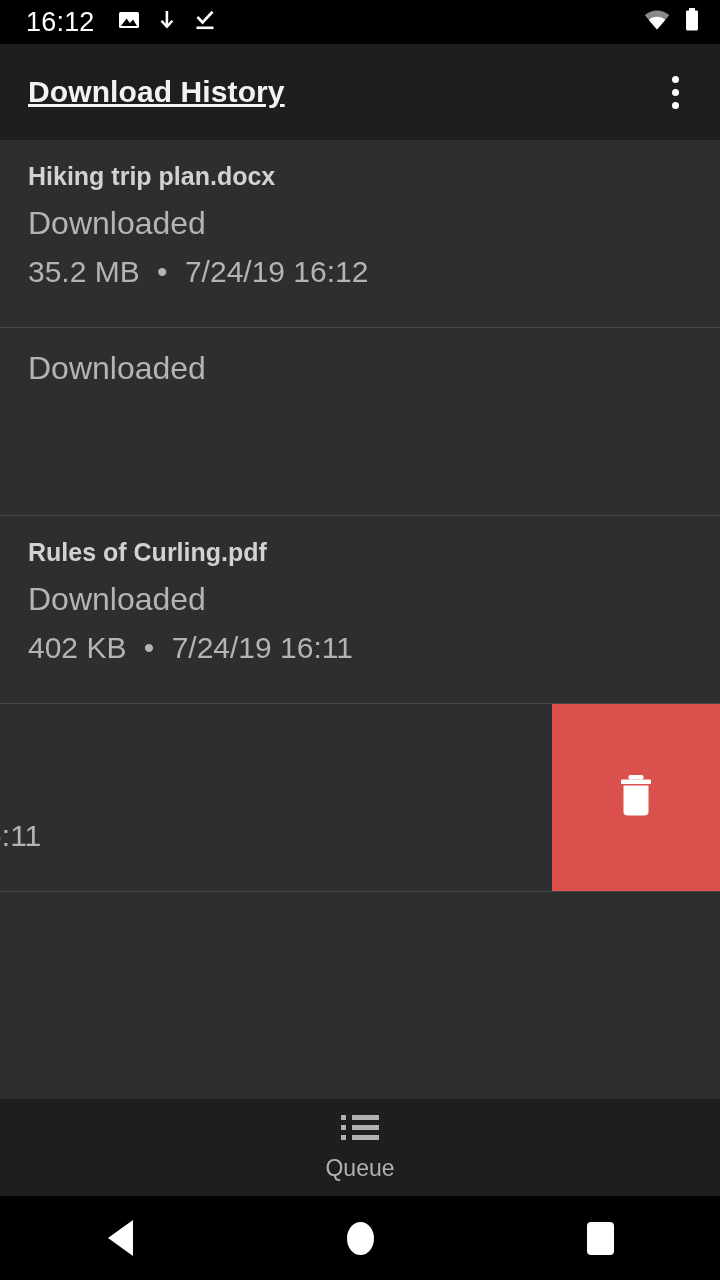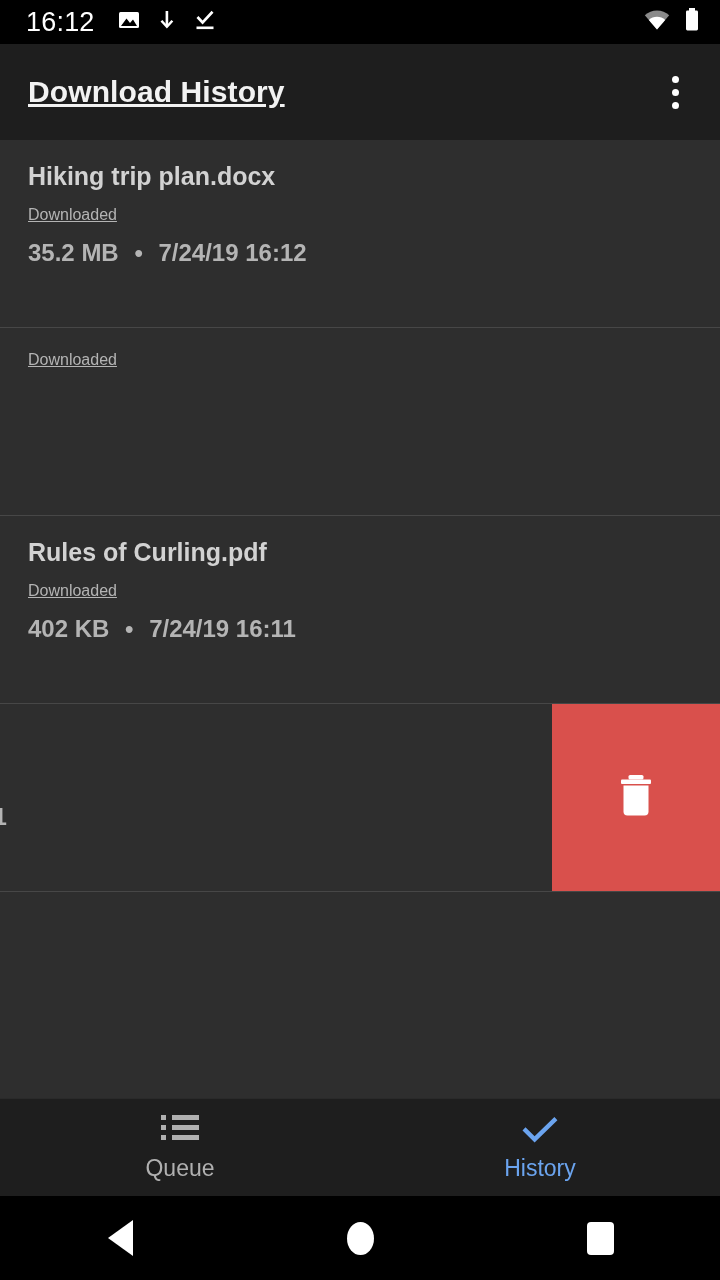--- a/index.html
+++ b/index.html
@@ -76,27 +76,26 @@
     padding:24px 24px 0 28px;
     display:flex; flex-direction:column; justify-content:flex-start;
     gap:0;
   }
   .row-title {
     font-size:25px; font-weight:700; color:#d2d2d2;
     line-height:1.0; margin-bottom:18px;
     white-space:nowrap;
   }
   .row-status {
-    font-size:16px; font-weight:400; color:#b4b4b4;
+    font-size:32px; font-weight:400; color:#b4b4b4;
     line-height:1.0; margin-bottom:18px;
     white-space:nowrap;
-    text-decoration:underline;
   }
   .row-meta {
-    font-size:24px; font-weight:700; color:#b4b4b4;
+    font-size:30px; font-weight:400; color:#b4b4b4;
     line-height:1.0;
     white-space:nowrap;
   }
   .row-meta .dot { padding:0 9px; }
 
   
   .row.swiped .delete-panel {
     position:absolute; top:0; bottom:0;
     left:552px; right:0;
     background:#d9504c;
@@ -287,28 +286,20 @@
           <span class="li-bar"></span>
         </span>
         <span class="li-line">
           <span class="li-dot"></span>
           <span class="li-bar"></span>
         </span>
       </span>
       <span class="nav-label">Queue</span>
     </div>
 
-    <div class="navitem active">
-      <span class="nav-icon">
-        <svg width="40" height="30" viewBox="0 0 40 30">
-          <path d="M2.5 15.5 L5.5 12.2 L14.6 21.2 L34.4 2 L37.4 5.2 L14.6 27.5 Z" fill="#6ba4ef"></path>
-        </svg>
-      </span>
-      <span class="nav-label">History</span>
-    </div>
 
   </div>
 
   <div class="androidnav">
     <div class="navbtn">
       <span class="nav-back"></span>
     </div>
     <div class="navbtn">
       <span class="nav-home"></span>
     </div>

